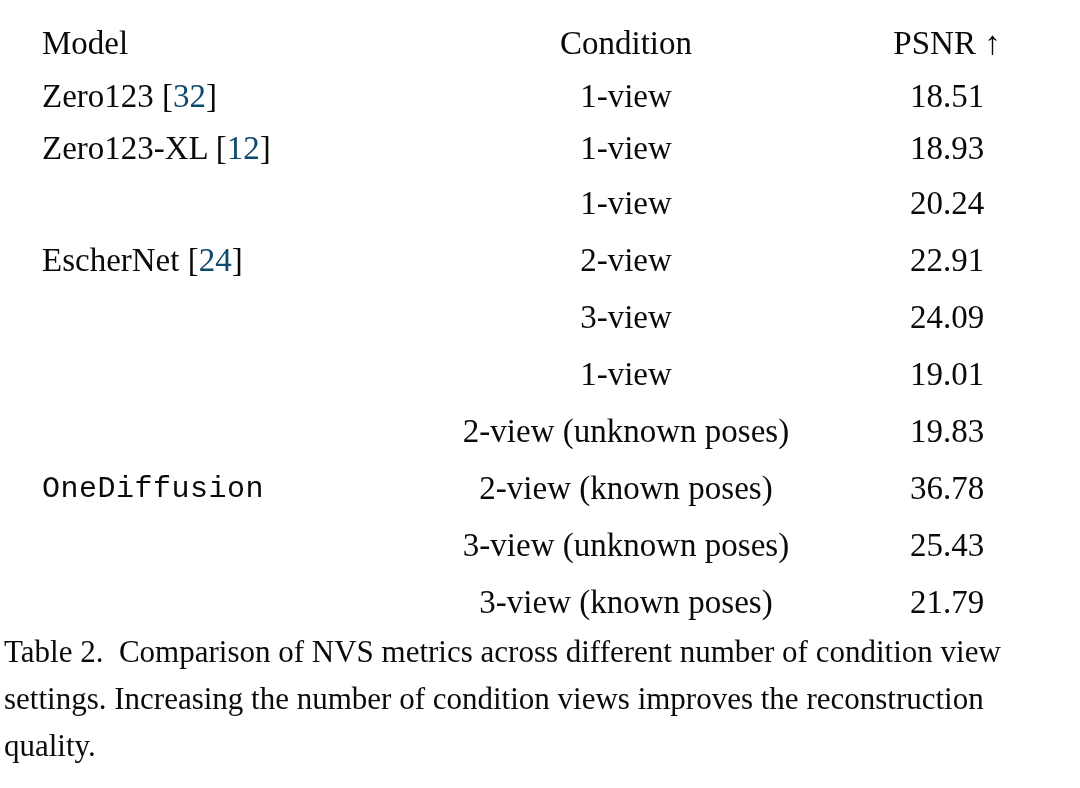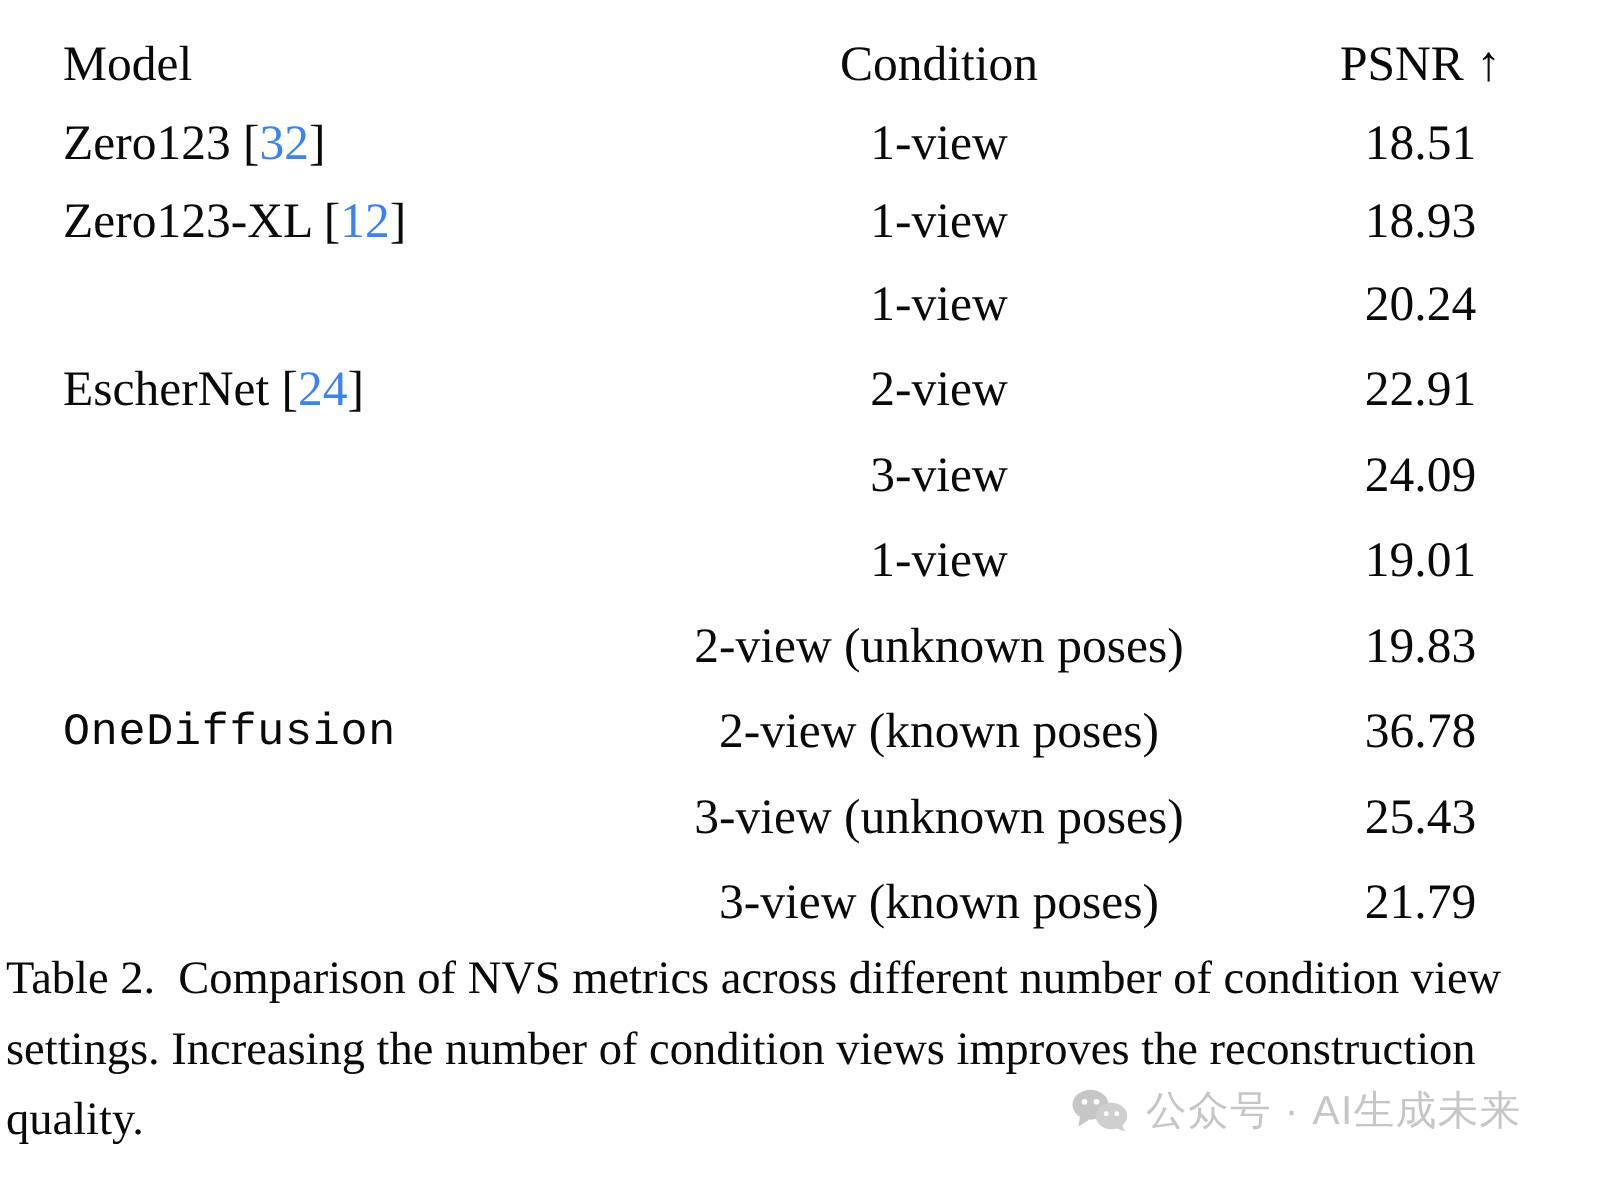--- a/index.html
+++ b/index.html
@@ -72,21 +72,21 @@
     padding-right: 14px !important;
     white-space: nowrap;
   }
 
   .mono {
     font-family: "Liberation Mono", "DejaVu Sans Mono", monospace;
     font-size: 30px;
     letter-spacing: 0.5px;
   }
 
-  .cite { color: #3b82f6; }
+  .cite { color: #0c4a6e; }
   .brk  { color: #0a0a0a; }
 
   
   .rule-top td, .rule-top th { border-top: 2.5px solid #1a1a1a; }
   .rule-head th { border-bottom: 2.5px solid #1a1a1a; }
   .rule-mid td { border-top: 2px solid #1a1a1a; }
   .rule-bottom td { border-bottom: 3.5px solid #2a2a2a; }
 
   .head-row th { height: 54px; }
   .d-row td { height: 41px; }
@@ -191,29 +191,14 @@
         </tr>
       </tbody>
     </table>
   </div>
 
   <div class="caption">
     <span class="cap-lead">Table 2.</span>&nbsp;
     <span>Comparison of NVS metrics across different number of condition view settings. Increasing the number of condition views improves the reconstruction quality.</span>
   </div>
 
-  <div class="watermark">
-    <span>
-      <svg width="40" height="30" viewBox="0 0 40 30" aria-hidden="true">
-        <ellipse cx="13" cy="11.5" rx="12" ry="10" fill="#c6c6c6"></ellipse>
-        <polygon points="6,19 5,26 12,21.5" fill="#c6c6c6"></polygon>
-        <circle cx="9" cy="9.5" r="1.9" fill="#ffffff"></circle>
-        <circle cx="17" cy="9.5" r="1.9" fill="#ffffff"></circle>
-        <ellipse cx="27" cy="19" rx="10.5" ry="8.8" fill="#cfcfcf"></ellipse>
-        <polygon points="34,25 36,29.5 29,26.5" fill="#cfcfcf"></polygon>
-        <circle cx="23.5" cy="17.5" r="1.6" fill="#ffffff"></circle>
-        <circle cx="30.5" cy="17.5" r="1.6" fill="#ffffff"></circle>
-      </svg>
-    </span>
-    <span>公众号 · AI生成未来</span>
-  </div>
 
 </div>
 
 </body></html>

